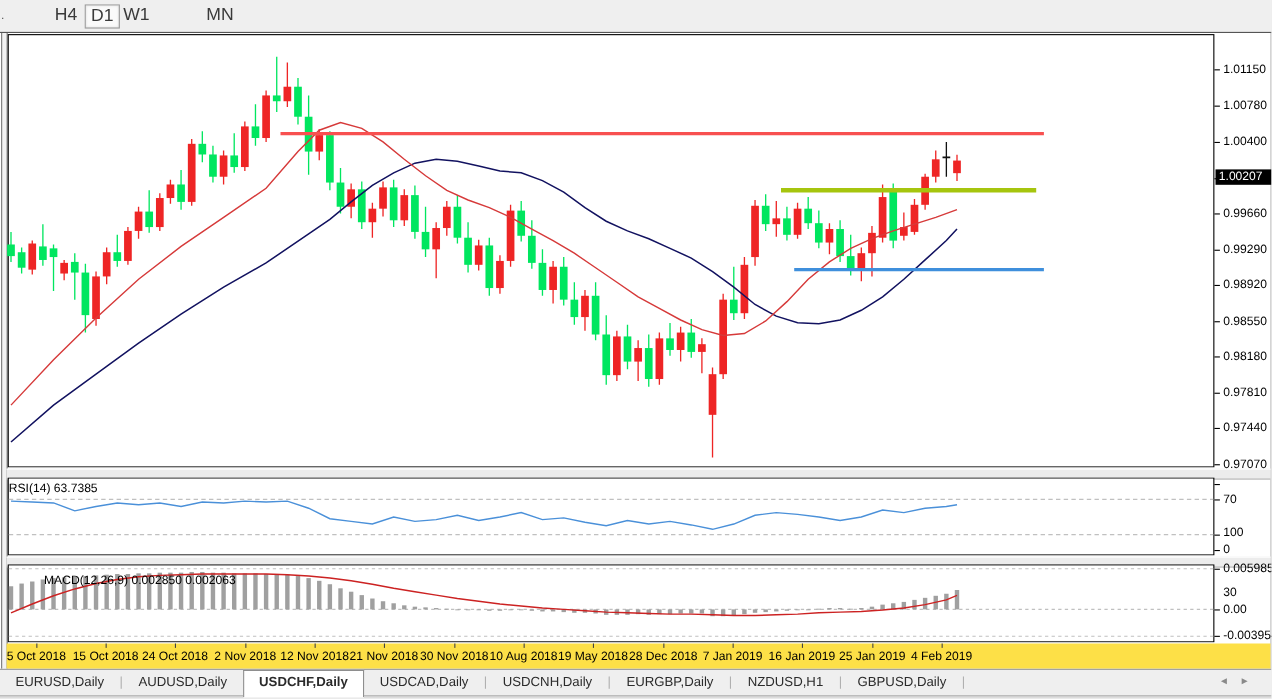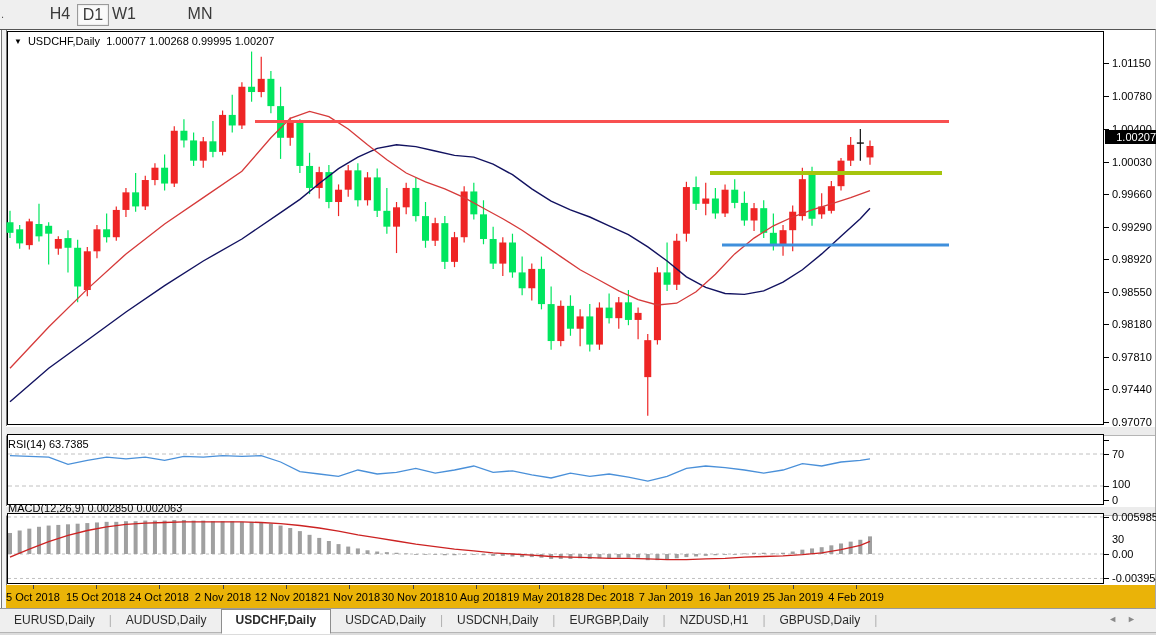--- a/index.html
+++ b/index.html
@@ -27,21 +27,21 @@
   #chart-header .tri{font-size:8px;vertical-align:1px;margin-right:6px;color:#000;}
   .panel-label{position:absolute;left:8px;top:4px;font-size:11px;color:#000;white-space:nowrap;}
 
   
   .axis-label{position:absolute;left:1112px;font-size:11px;color:#000;white-space:nowrap;}
   .axis-tick{position:absolute;left:1104px;width:5px;height:1px;background:#000;}
   #price-box{position:absolute;left:1105px;width:51px;height:14px;background:#000;color:#fff;
              font-size:11px;line-height:14px;text-align:left;padding-left:3px;box-sizing:border-box;}
 
   
-  #date-axis{position:absolute;left:6px;top:555px;width:1149px;height:23px;background:#eab308;}
+  #date-axis{position:absolute;left:6px;top:555px;width:1149px;height:23px;background:#fde047;}
   .date-label{position:absolute;top:6px;font-size:11px;color:#000;white-space:nowrap;transform:translateX(-50%);}
   .date-tick{position:absolute;top:0;width:1px;height:4px;background:#444;}
 
   
   #tabbar{position:absolute;left:0;top:608px;width:1156px;height:24px;background:#efefef;border-top:1px solid #999;}
   .tab{position:relative;float:left;height:23px;line-height:22px;padding:0 14px;font-size:12px;color:#2b2b2b;cursor:default;}
   .tab.active{background:#ffffff;border:1px solid #8e8e8e;border-bottom:1px solid #fff;line-height:20px;
               font-weight:bold;margin-top:0;z-index:3;}
   .tab-sep{float:left;height:23px;line-height:22px;color:#b0b0b0;font-size:12px;}
   #tab-arrows{position:absolute;right:10px;top:5px;font-size:9px;color:#8a8a8a;letter-spacing:10px;}
@@ -245,23 +245,20 @@
         <line x1="860.3370786516854" y1="98.99208095028652" x2="860.3370786516854" y2="130.6682798064242" stroke="#111111" stroke-width="1.2"></line>
         <line x1="856.8370786516854" y1="113.07039155301459" x2="863.8370786516854" y2="113.07039155301459" stroke="#111111" stroke-width="1.4"></line>
         <line x1="870" y1="110.60668719753676" x2="870" y2="134.6278046634409" stroke="#ee2525" stroke-width="1.2"></line>
         <rect x="866.5" y="115.97404311482666" width="7" height="11.438627364716922" fill="#ee2525"></rect>
         <polyline points="10.0,371.8 48.7,338.3 87.3,310.2 126.0,282.0 164.6,255.6 203.3,231.0 241.9,209.0 280.6,182.6 299.9,169.4 319.2,153.5 338.5,138.6 357.9,127.1 377.2,118.3 396.5,114.8 415.8,116.6 435.2,121.0 454.5,125.4 473.8,127.1 493.1,134.2 512.5,144.7 531.8,158.8 551.1,171.1 570.4,179.9 589.8,187.0 609.1,195.8 628.4,204.6 647.8,216.9 667.1,231.0 686.4,246.8 705.7,257.4 725.1,263.5 744.4,264.4 763.7,260.9 783.0,252.1 802.4,239.8 821.7,223.9 841.0,206.3 860.3,188.7 870.0,178.2" fill="none" stroke="#121260" stroke-width="1.4"></polyline>
         <polyline points="10.0,338.3 48.7,297.0 87.3,259.1 126.0,223.9 164.6,194.0 203.3,167.6 241.9,141.2 270.9,107.8 290.2,88.4 309.6,81.4 328.9,86.7 348.2,99.0 367.5,114.8 386.9,129.8 406.2,143.0 425.5,151.8 444.8,158.8 464.2,167.6 483.5,178.2 502.8,188.7 522.1,200.2 541.5,213.4 560.8,226.6 580.1,239.8 599.4,250.3 618.8,260.9 638.1,269.7 657.4,275.0 676.7,273.2 696.1,261.8 715.4,244.2 734.7,223.9 754.0,208.1 773.4,195.8 792.7,187.0 812.0,179.9 831.3,173.8 850.7,167.6 870.0,160.6" fill="none" stroke="#d63a3a" stroke-width="1.3"></polyline>
         <line x1="255" y1="91.51297844258728" x2="949" y2="91.51297844258728" stroke="#f85050" stroke-width="3"></line>
         <line x1="710" y1="142.98680158381052" x2="942" y2="142.98680158381052" stroke="#a6c50e" stroke-width="4"></line>
         <line x1="722" y1="215.05015398152307" x2="949" y2="215.05015398152307" stroke="#3f8fdc" stroke-width="3"></line>
       </svg>
-    <div id="chart-header">
-      <span class="tri">▼</span><span>USDCHF,Daily</span>&nbsp;&nbsp;<span>1.00077 1.00268 0.99995 1.00207</span>
-    </div>
 
     <div class="splitter" style="top:396px;"></div>
 
     <svg id="rsi-svg" width="1156" height="71" style="top:404px;">
         <rect x="7.5" y="0.5" width="1096" height="70" fill="#fff" stroke="#000" stroke-width="1"></rect>
         <line x1="8" y1="20" x2="1103" y2="20" stroke="#c0c0c0" stroke-width="1" stroke-dasharray="4,3"></line>
         <line x1="8" y1="52" x2="1103" y2="52" stroke="#c0c0c0" stroke-width="1" stroke-dasharray="4,3"></line>
         <polyline points="10.0,21.6 29.3,22.4 48.7,23.2 68.0,30.4 87.3,26.4 106.6,23.2 126.0,24.8 145.3,23.2 164.6,26.4 183.9,22.4 203.3,23.2 222.6,21.6 241.9,22.4 261.2,21.6 280.6,28.0 299.9,37.6 319.2,40.0 338.5,42.4 357.9,36.0 377.2,40.0 396.5,38.4 415.8,34.4 435.2,39.2 454.5,36.0 473.8,32.0 493.1,38.4 512.5,36.8 531.8,40.8 551.1,44.0 570.4,39.2 589.8,42.4 609.1,40.0 628.4,43.2 647.8,47.2 667.1,42.4 686.4,34.4 705.7,32.0 725.1,33.6 744.4,36.0 763.7,39.2 783.0,36.0 802.4,29.6 821.7,32.0 841.0,28.0 860.3,26.4 870.0,24.8" fill="none" stroke="#4a90d9" stroke-width="1.3"></polyline>
       </svg>
     <div class="panel-label" style="top:408px;">RSI(14) 63.7385</div>
@@ -358,21 +355,21 @@
         <rect x="800.3595505617977" y="36.67049999999995" width="4" height="4.329500000000053" fill="#a0a0a0"></rect>
         <rect x="810.0224719101124" y="35.43349999999998" width="4" height="5.566500000000019" fill="#a0a0a0"></rect>
         <rect x="819.685393258427" y="34.196500000000015" width="4" height="6.8034999999999854" fill="#a0a0a0"></rect>
         <rect x="829.3483146067415" y="32.34100000000001" width="4" height="8.658999999999992" fill="#a0a0a0"></rect>
         <rect x="839.0112359550561" y="30.485500000000002" width="4" height="10.514499999999998" fill="#a0a0a0"></rect>
         <rect x="848.6741573033707" y="28.629999999999995" width="4" height="12.370000000000005" fill="#a0a0a0"></rect>
         <rect x="858.3370786516854" y="26.77449999999999" width="4" height="14.225500000000011" fill="#a0a0a0"></rect>
         <rect x="868" y="23.372749999999996" width="4" height="17.627250000000004" fill="#a0a0a0"></rect>
         <polyline points="10.0,44.1 29.3,36.1 48.7,28.6 68.0,22.4 87.3,17.5 106.6,13.8 126.0,11.3 145.3,10.1 164.6,9.5 183.9,8.8 203.3,8.8 222.6,8.8 241.9,8.8 261.2,9.5 280.6,10.7 299.9,12.5 319.2,15.0 338.5,18.1 357.9,21.8 377.2,24.9 396.5,28.0 415.8,31.1 435.2,33.6 454.5,36.1 473.8,37.9 493.1,39.8 512.5,41.0 531.8,42.2 551.1,43.5 570.4,44.1 589.8,44.7 609.1,45.3 628.4,45.3 647.8,45.9 667.1,46.6 686.4,46.6 705.7,45.9 725.1,45.3 744.4,44.1 763.7,43.5 783.0,42.9 802.4,41.6 821.7,39.8 841.0,36.7 860.3,32.3 870.0,28.3" fill="none" stroke="#cc2222" stroke-width="1.3"></polyline>
       </svg>
-    <div class="panel-label" style="top:472px;">MACD(12,26,9) 0.002850 0.002063</div>
+    <div class="panel-label" style="top:492px;padding-left:32px;">MACD(12,26,9) 0.002850 0.002063</div>
 
     <div id="date-axis">
         <div class="date-tick" style="left: 27px;"></div>
         <div class="date-label" style="left: 27px;">5 Oct 2018</div>
         <div class="date-tick" style="left: 90px;"></div>
         <div class="date-label" style="left: 90px;">15 Oct 2018</div>
         <div class="date-tick" style="left: 153px;"></div>
         <div class="date-label" style="left: 153px;">24 Oct 2018</div>
         <div class="date-tick" style="left: 217px;"></div>
         <div class="date-label" style="left: 217px;">2 Nov 2018</div>
@@ -430,21 +427,21 @@
         <div class="axis-tick" style="top: 456px;"></div>
         <div class="axis-label" style="top: 475px; margin-top: 28px;">30</div>
         <div class="axis-tick" style="top: 470px;"></div>
         <div class="axis-label" style="top: 464px;">0</div>
         <div class="axis-tick" style="top: 487px;"></div>
         <div class="axis-label" style="top: 481px;">0.005985</div>
         <div class="axis-tick" style="top: 524px;"></div>
         <div class="axis-label" style="top: 518px;">0.00</div>
         <div class="axis-tick" style="top: 548px;"></div>
         <div class="axis-label" style="top: 542px;">-0.003954</div>
-        <div class="" id="price-box" style="top: 100px; text-align: right;">1.00207</div>
+        <div class="" id="price-box" style="top: 124px;">1.00207</div>
       </div>
   </div>
 
   <div id="tabbar">
     <div class="tab">EURUSD,Daily</div>
       <div class="tab-sep">|</div>
       <div class="tab">AUDUSD,Daily</div>
       <div class="tab active">USDCHF,Daily</div>
       <div class="tab">USDCAD,Daily</div>
       <div class="tab-sep">|</div>

